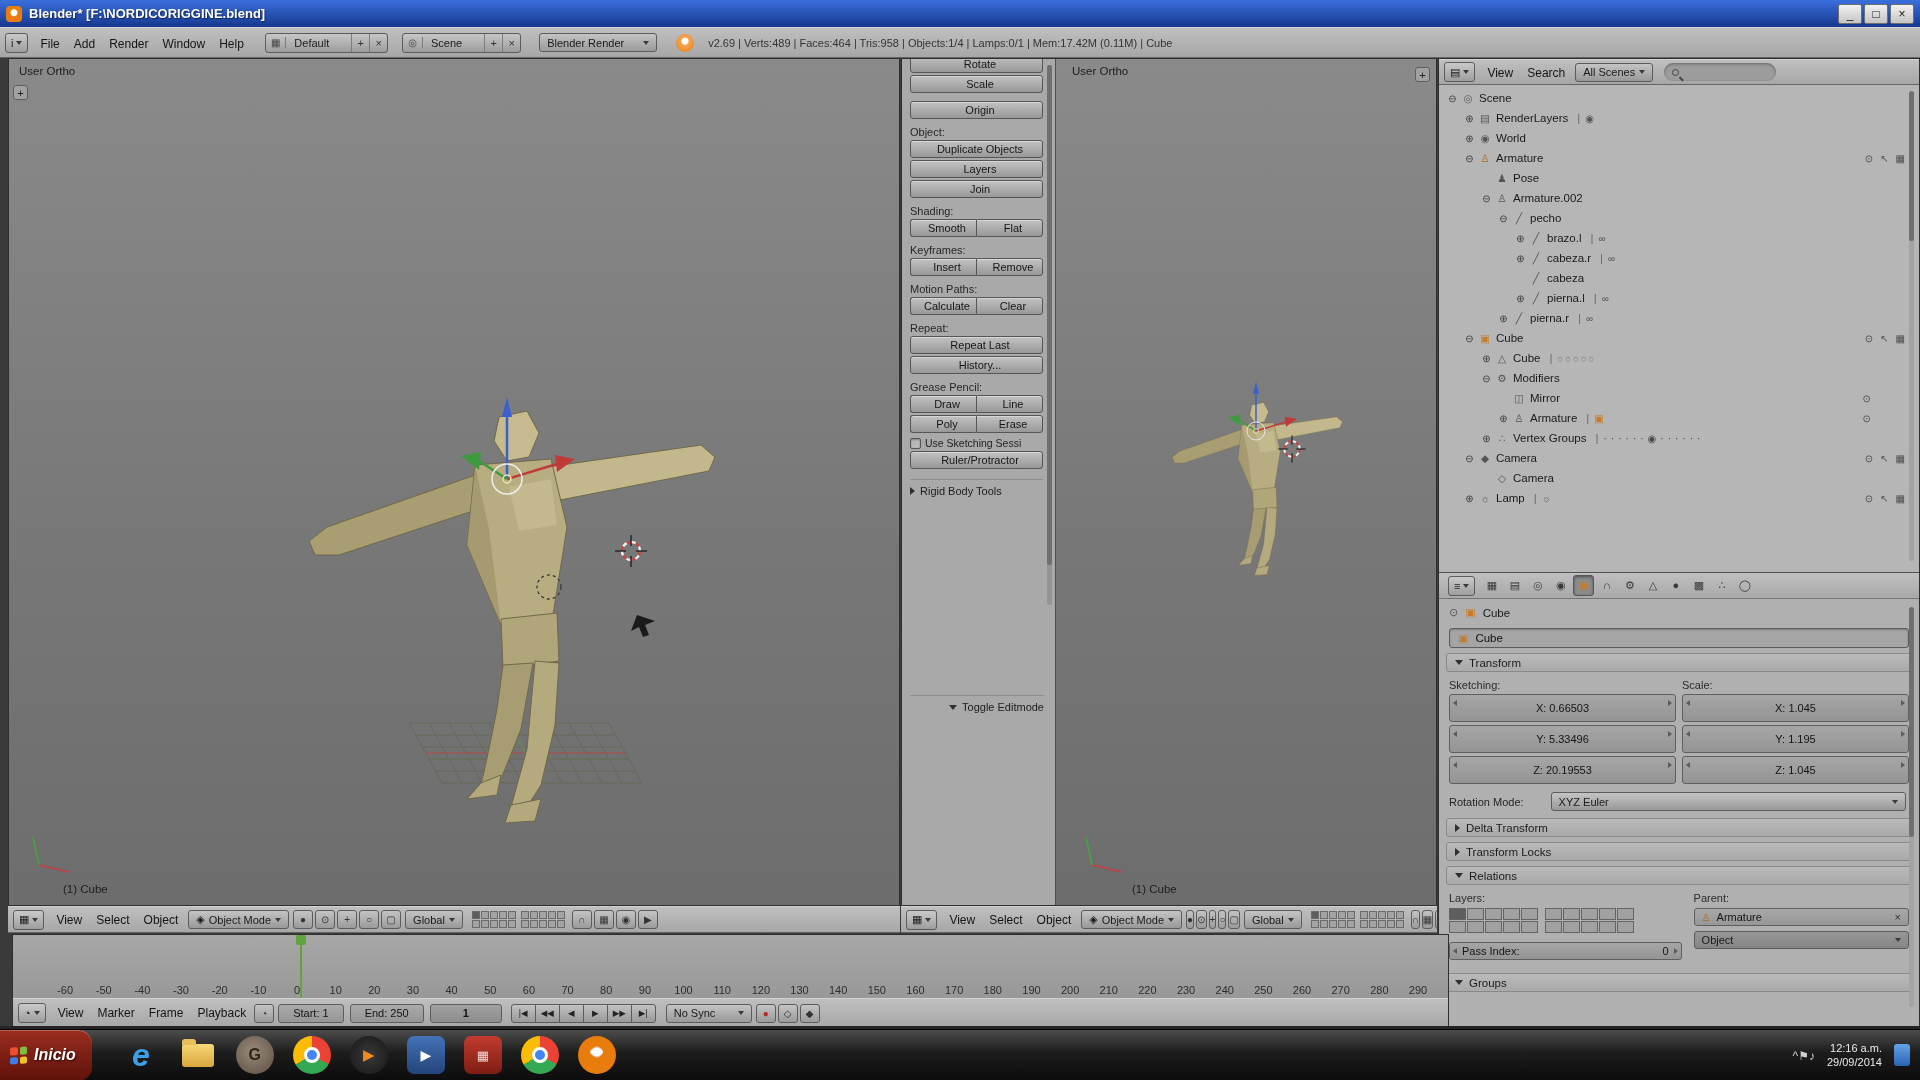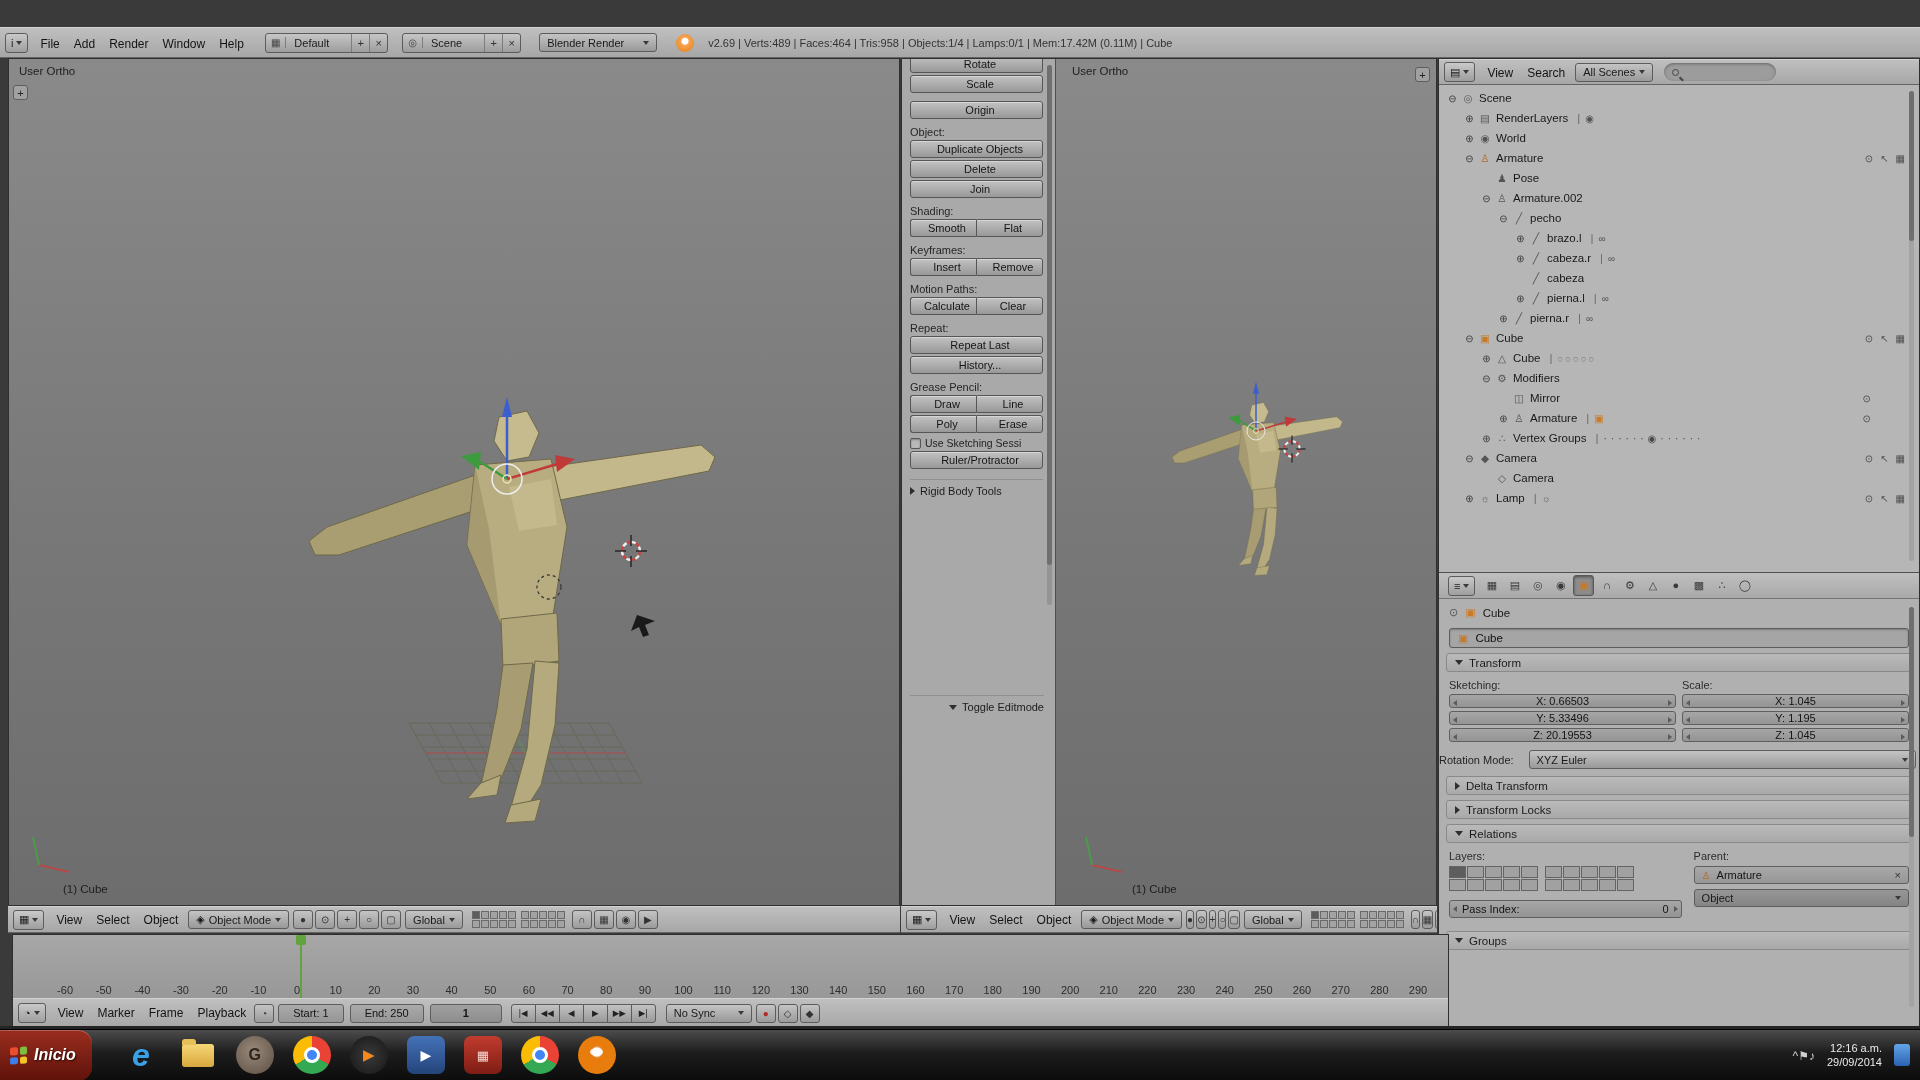--- a/index.html
+++ b/index.html
@@ -81,24 +81,24 @@
 .ptab{width:21px;height:21px;display:inline-flex;align-items:center;justify-content:center;font-size:11px;color:#3a3a3a;border-radius:3px;margin:0 1px;}
 .ptab.active{background:#8c8c8c;box-shadow:inset 0 1px 3px rgba(0,0,0,.45);border:1px solid #585858;}
 .crumb-row{display:flex;align-items:center;gap:7px;padding:7px 10px 2px;font-size:11.5px;color:#191919;}
 .crumb-ico{font-size:11px;color:#555;}
 .orange{color:#c87a28;}
 .name-field{margin:7px 10px 4px;height:20px;background:#a5a5a5;border:1px solid #5d5d5d;border-radius:3px;display:flex;align-items:center;gap:7px;padding:0 8px;font-size:11.5px;color:#0f0f0f;box-shadow:inset 0 1px 2px rgba(0,0,0,.25);}
 .panel-head{height:19px;display:flex;align-items:center;gap:6px;padding:0 8px;margin:5px 7px 2px;background:linear-gradient(#bababa,#a9a9a9);border:1px solid #898989;border-radius:3px;font-size:11.5px;color:#1b1b1b;}
 #tf-cols{display:flex;gap:6px;padding:4px 10px 0;}
 .tf-col{flex:1;}
 .tf-collabel{font-size:11px;color:#2b2b2b;margin:1px 0 3px;}
-.nfield{position:relative;height:14px;background:linear-gradient(#a6a6a6,#949494);border:1px solid #5f5f5f;border-radius:3px;display:flex;align-items:center;justify-content:center;font-size:11px;color:#141414;margin:3px 0;white-space:nowrap;}
+.nfield{position:relative;height:28px;background:linear-gradient(#a6a6a6,#949494);border:1px solid #5f5f5f;border-radius:3px;display:flex;align-items:center;justify-content:center;font-size:11px;color:#141414;margin:3px 0;white-space:nowrap;}
 .nfield::before{content:"";position:absolute;left:3px;top:5px;border-top:3px solid transparent;border-bottom:3px solid transparent;border-right:4px solid #5b5b5b;}
 .nfield::after{content:"";position:absolute;right:3px;top:5px;border-top:3px solid transparent;border-bottom:3px solid transparent;border-left:4px solid #5b5b5b;}
-.rotmode-row{display:flex;align-items:center;gap:12px;padding:5px 0 2px;font-size:11px;color:#242424;text-align:center;}
+.rotmode-row{display:flex;align-items:center;gap:24px;padding:5px 10px 2px;font-size:11px;color:#242424;text-align:center;}
 .rm-dd{flex:1;justify-content:space-between;}
 .rel-grid{display:flex;gap:12px;padding:2px 10px 0;}
 .rel-left{flex:1.08;}
 .rel-right{flex:1;}
 .rel-label{font-size:11px;color:#2b2b2b;margin:3px 0 4px;}
 #rel-layers{display:flex;gap:7px;}
 .lgrid.big{grid-template-columns:repeat(5,17px);grid-auto-rows:12px;gap:1px;}
 .lcell2{background:#a1a1a1;border:1px solid #646464;}
 .lcell2.on{background:#5d5d5d;}
 .nfield.pass{margin-top:9px;height:18px;justify-content:space-between;padding:0 12px;}
@@ -190,20 +190,25 @@
   </g>
   <g id="axis3d">
     <line x1="0" y1="0" x2="30" y2="7" stroke="#b54848" stroke-width="2"></line>
     <line x1="0" y1="0" x2="-6" y2="-28" stroke="#4b9b4b" stroke-width="2"></line>
   </g>
 </defs>
 </svg>
 
 <div id="screen">
 
+  <div id="titlebar">
+    <span class="tb-appicon"></span>
+    <span class="tb-title">Blender* [F:\NORDICORIGGINE.blend]</span>
+    <span id="tb-ctrls"><span class="tbb">_</span><span class="tbb">□</span><span class="tbb">×</span></span>
+  </div>
 
   <div id="infobar" class="hdr" style="position:absolute;left:0;top:27px;width:1920px;height:31px;">
     <span class="ebtn">
         <span>i</span>
         <span class="caret"></span>
       </span>
     <span id="info-menus"><span class="menu">File</span><span class="menu">Add</span><span class="menu">Render</span><span class="menu">Window</span><span class="menu">Help</span></span>
     <span class="sel">
       <span class="sel-ico">▦</span>
       <span class="sel-txt">Default</span>
@@ -252,21 +257,21 @@
       <use href="#axis3d" transform="translate(190,806)"></use>
     </svg>
 
     <div id="toolshelf">
       <div id="ts-rows">
           <div class="ts-btn">Rotate</div>
           <div class="ts-btn">Scale</div>
           <div class="ts-btn gap">Origin</div>
           <div class="ts-label">Object:</div>
           <div class="ts-btn">Duplicate Objects</div>
-          <div class="ts-btn">Delete</div>
+          <div class="ts-btn">Layers</div>
           <div class="ts-btn">Join</div>
           <div class="ts-label">Shading:</div>
           <div class="ts-pair">
             <div class="ts-btn">Smooth</div>
             <div class="ts-btn">Flat</div>
           </div>
           <div class="ts-label">Keyframes:</div>
           <div class="ts-pair">
             <div class="ts-btn">Insert</div>
             <div class="ts-btn">Remove</div>

